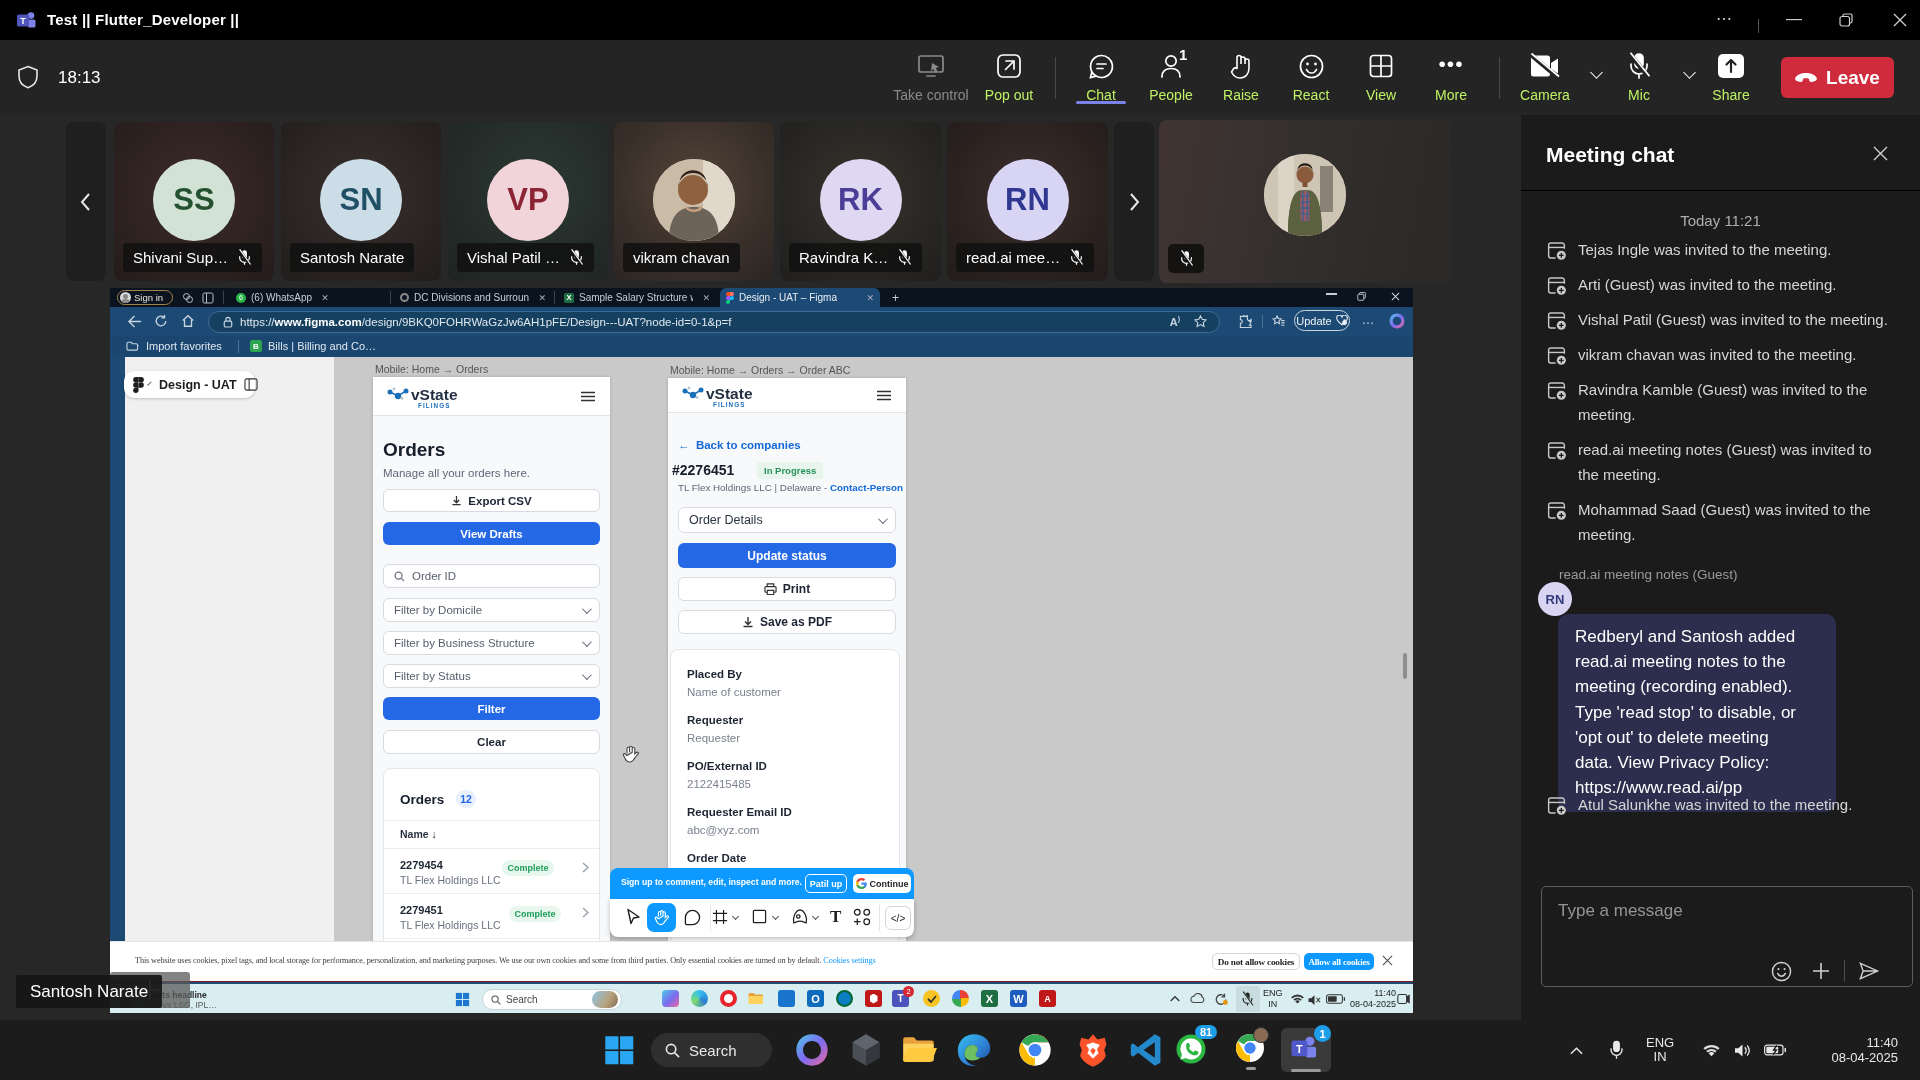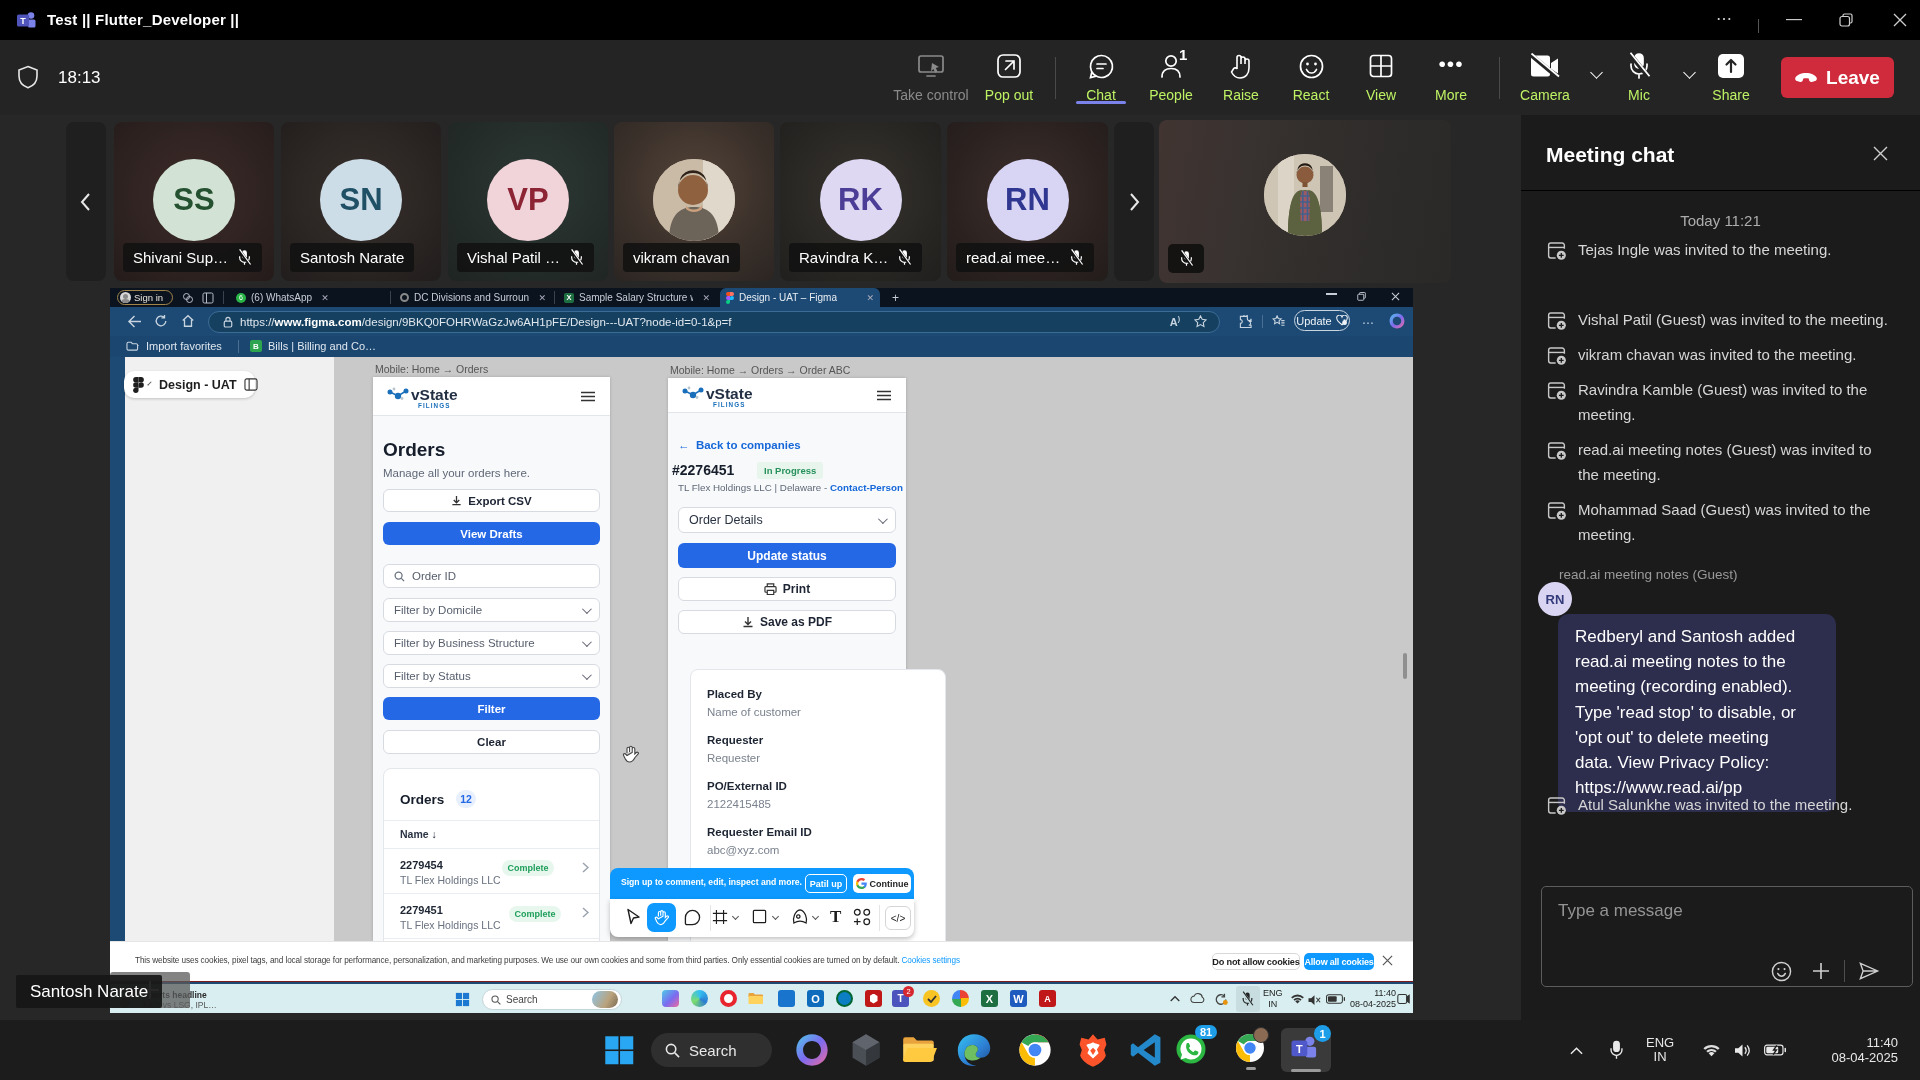--- a/index.html
+++ b/index.html
@@ -71,21 +71,21 @@
 #figpanel { position:absolute; left:15px; top:0; width:209px; height:603px; background:#f0f0f0; }
 #figtools { position:absolute; left:15px; top:8px; width:130px; height:37px; background:#fff; border-radius:10px; box-shadow:0 1px 3px rgba(0,0,0,.2); }
 .mock { position:absolute; background:#f8f9fb; box-shadow:0 0 3px rgba(0,0,0,.18); }
 .mocklabel { position:absolute; color:#555; font-size:10.5px; }
 .mockhead { position:absolute; left:0; top:0; width:100%; height:38px; background:#fff; border-bottom:1px solid #e2e5e9; }
 .btn { position:absolute; border-radius:6px; font-size:11.5px; display:flex; align-items:center; justify-content:center; gap:6px; }
 .btn.white { background:#fff; border:1px solid #d7dbe1; color:#1d2433; }
 .btn.blue { background:#2468e5; color:#fff; }
 .field { position:absolute; background:#fff; border:1px solid #d7dbe1; border-radius:6px; color:#565e6c; font-size:11.5px; display:flex; align-items:center; padding:0 10px; }
 .field .cv { margin-left:auto; width:7px; height:7px; border-right:1.4px solid #667; border-bottom:1.4px solid #667; transform:rotate(45deg) translateY(-2px); }
-#cookiebar { position:absolute; left:0; top:653px; width:1344px; height:40px; background:#fff; border-top:1px solid #e5e5e5; }
+#cookiebar { position:absolute; left:0; top:653px; width:1344px; height:40px; background:#fff; border-top:1px solid #e5e5e5;font-family:Liberation Serif, serif; }
 #innerbar { position:absolute; left:0; top:694px; width:1303px; height:31px; background:#d8eef0; border-top:2px solid #1d4a74; }
 #presenter { position:absolute; left:16px; top:860px; height:33px; background:rgba(22,22,22,.92); color:#fff; font-size:17px; display:flex; align-items:center; padding:0 14px; border-radius:2px; z-index:5; }
 #presenter2 { position:absolute; left:110px; top:857px; width:80px; height:36px; background:rgba(90,90,90,.75); z-index:4; color:#fff; font-size:26px; display:flex; align-items:center; justify-content:center; border-radius:3px; }
 </style>
 </head>
 <body>
 <div id="app">
   <div id="titlebar">
     <svg class="abs" style="left:16px;top:10px" width="21" height="20" viewBox="0 0 21 20">
       <circle cx="15" cy="5.5" r="3.3" fill="#7b83eb"></circle>
@@ -535,21 +535,21 @@
               <path d="M3.5 4 V1 h7 v3 M3.5 10 H2 a1 1 0 0 1 -1 -1 V5 a1 1 0 0 1 1 -1 h10 a1 1 0 0 1 1 1 v4 a1 1 0 0 1 -1 1 h-1.5 M3.5 8 h7 v4.5 h-7 Z"></path>
             </svg>
             <b>Print</b>
           </div>
         <div class="btn white" style="left:10px;top:232px;width:218px;height:24px;font-size:12px;">
             <svg width="12" height="12" viewBox="0 0 12 12" fill="none" stroke="#333" stroke-width="1.4">
               <path d="M6 1 V8 M3 5.5 L6 8.5 L9 5.5 M1.5 10.5 h9"></path>
             </svg>
             <b>Save as PDF</b>
           </div>
-        <div style="position:absolute;left:22px;top:271px;width:256px;height:295px;background:#fff;border:1px solid #e3e6ea;border-radius:8px;margin-top:20px;">
+        <div style="position:absolute;left:2px;top:271px;width:230px;height:295px;background:#fff;border:1px solid #e3e6ea;border-radius:8px;">
           <div style="position:absolute;left:16px;top:18px;font-size:11.5px;font-weight:bold;color:#1d2533;">Placed By</div>
           <div style="position:absolute;left:16px;top:36px;font-size:11.5px;color:#7a828e;">Name of customer</div>
           <div style="position:absolute;left:16px;top:64px;font-size:11.5px;font-weight:bold;color:#1d2533;">Requester</div>
           <div style="position:absolute;left:16px;top:82px;font-size:11.5px;color:#7a828e;">Requester</div>
           <div style="position:absolute;left:16px;top:110px;font-size:11.5px;font-weight:bold;color:#1d2533;">PO/External ID</div>
           <div style="position:absolute;left:16px;top:128px;font-size:11.5px;color:#7a828e;">2122415485</div>
           <div style="position:absolute;left:16px;top:156px;font-size:11.5px;font-weight:bold;color:#1d2533;">Requester Email ID</div>
           <div style="position:absolute;left:16px;top:174px;font-size:11.5px;color:#7a828e;">abc@xyz.com</div>
           <div style="position:absolute;left:16px;top:202px;font-size:11.5px;font-weight:bold;color:#1d2533;">Order Date</div>
         </div>
@@ -714,20 +714,29 @@
     <div id="chathr"></div>
     <div id="today">Today 11:21</div>
     <div class="chatrow" style="top:122px;">
         <svg class="calic" width="21" height="21" viewBox="0 0 24 24" fill="none" stroke="#c8c8c8" stroke-width="1.6">
           <path d="M21 10 V6 a2.5 2.5 0 0 0 -2.5 -2.5 h-13 A2.5 2.5 0 0 0 3 6 v12 a2.5 2.5 0 0 0 2.5 2.5 H11"></path>
           <path d="M3 8.5 H21"></path>
           <circle cx="17.5" cy="17.5" r="5.2" fill="#c8c8c8" stroke="none"></circle>
           <path d="M17.5 14.8 v5.4 M14.8 17.5 h5.4" stroke="#1b1b1b" stroke-width="1.5"></path>
         </svg>
         <span class="tx">Tejas Ingle was invited to the meeting.</span>
+      </div>
+    <div class="chatrow" style="top:157px;">
+        <svg class="calic" width="21" height="21" viewBox="0 0 24 24" fill="none" stroke="#c8c8c8" stroke-width="1.6">
+          <path d="M21 10 V6 a2.5 2.5 0 0 0 -2.5 -2.5 h-13 A2.5 2.5 0 0 0 3 6 v12 a2.5 2.5 0 0 0 2.5 2.5 H11"></path>
+          <path d="M3 8.5 H21"></path>
+          <circle cx="17.5" cy="17.5" r="5.2" fill="#c8c8c8" stroke="none"></circle>
+          <path d="M17.5 14.8 v5.4 M14.8 17.5 h5.4" stroke="#1b1b1b" stroke-width="1.5"></path>
+        </svg>
+        <span class="tx">Arti (Guest) was invited to the meeting.</span>
       </div>
     <div class="chatrow" style="top:192px;">
         <svg class="calic" width="21" height="21" viewBox="0 0 24 24" fill="none" stroke="#c8c8c8" stroke-width="1.6">
           <path d="M21 10 V6 a2.5 2.5 0 0 0 -2.5 -2.5 h-13 A2.5 2.5 0 0 0 3 6 v12 a2.5 2.5 0 0 0 2.5 2.5 H11"></path>
           <path d="M3 8.5 H21"></path>
           <circle cx="17.5" cy="17.5" r="5.2" fill="#c8c8c8" stroke="none"></circle>
           <path d="M17.5 14.8 v5.4 M14.8 17.5 h5.4" stroke="#1b1b1b" stroke-width="1.5"></path>
         </svg>
         <span class="tx">Vishal Patil (Guest) was invited to the meeting.</span>
       </div>

